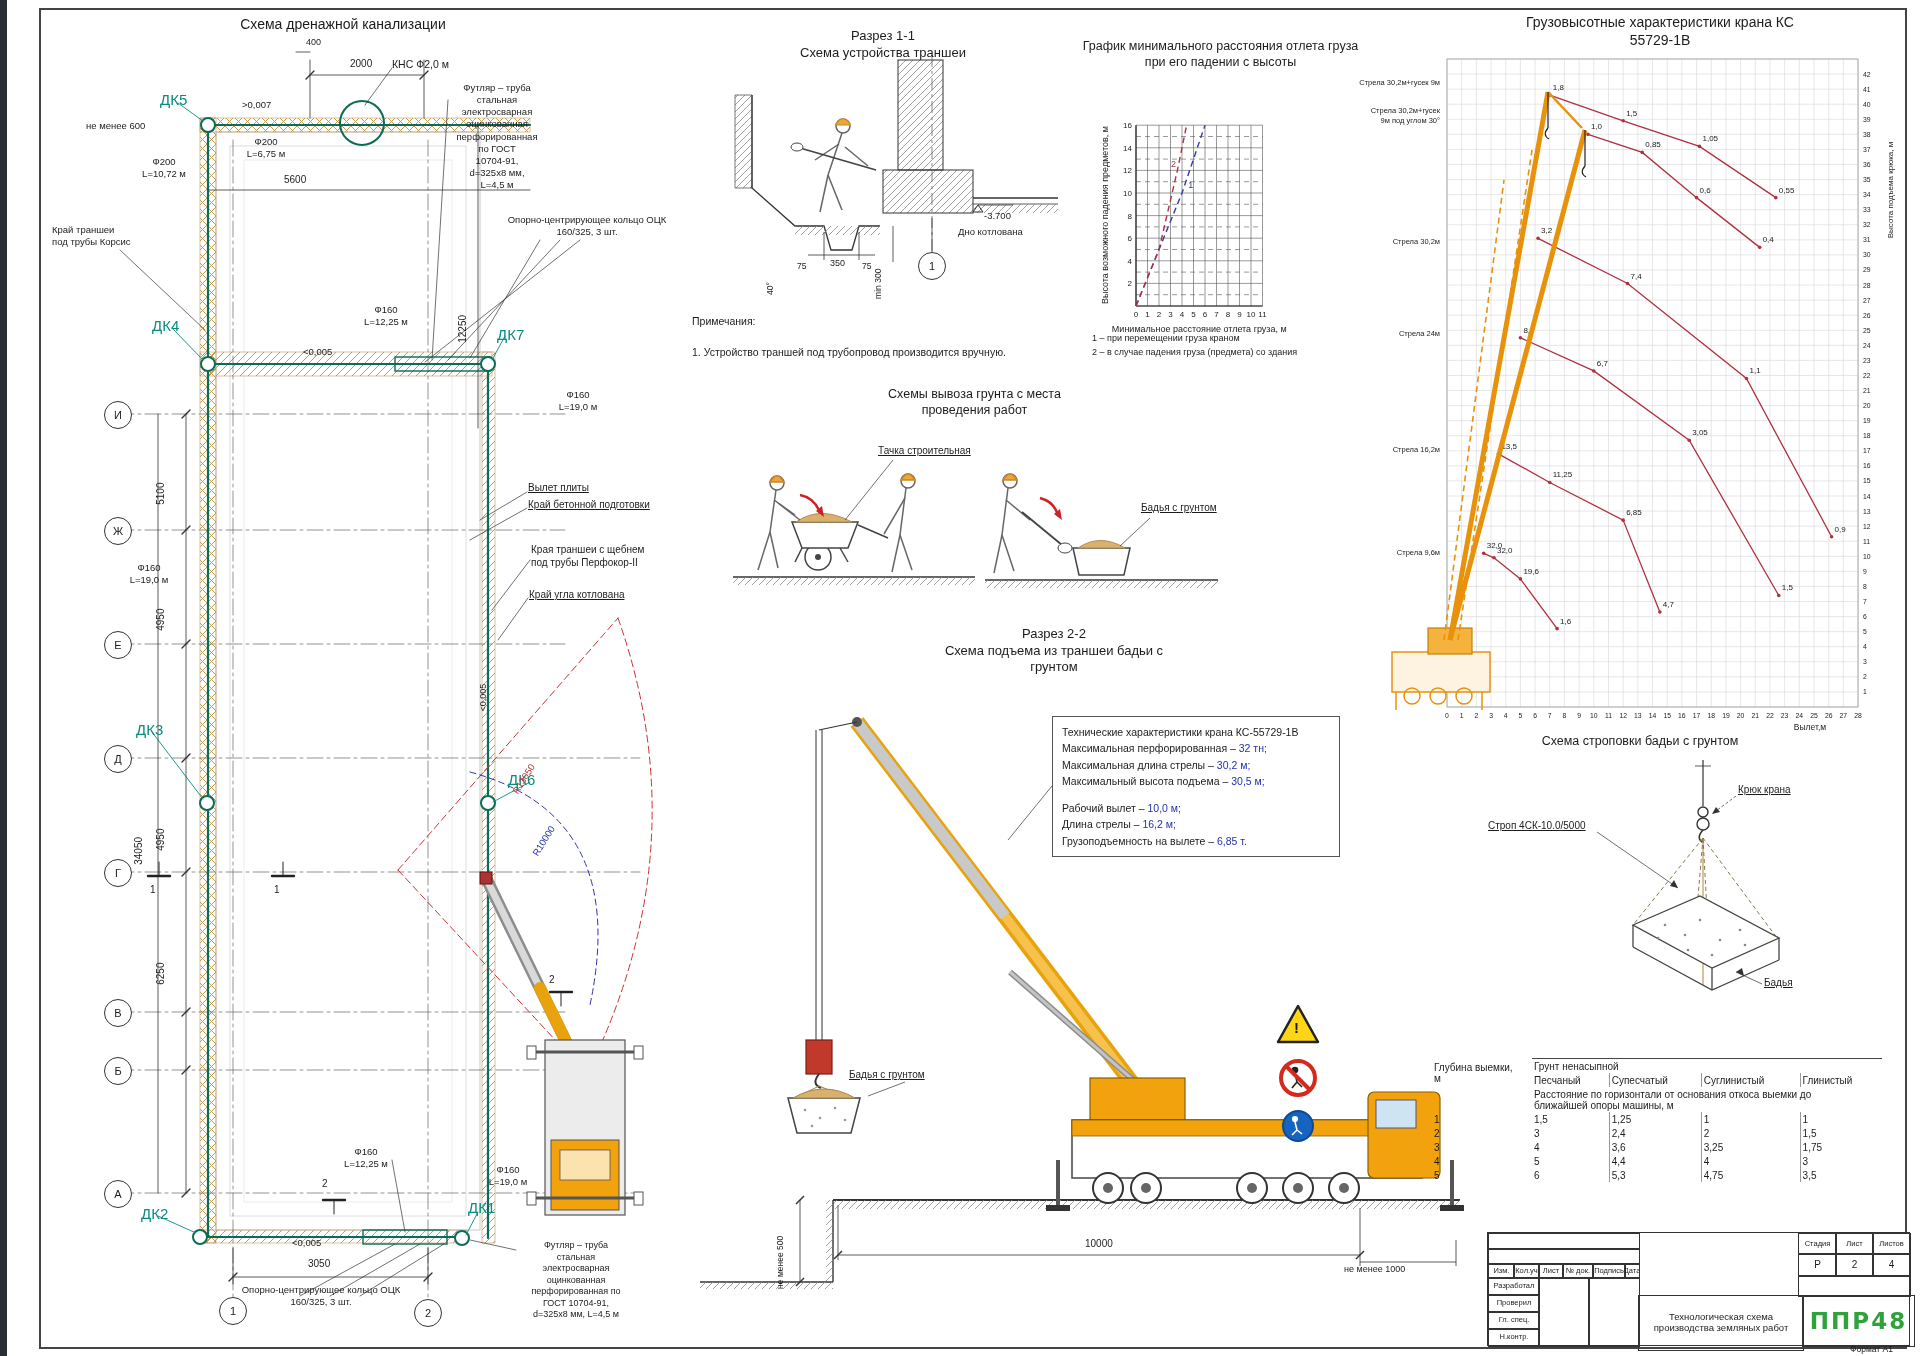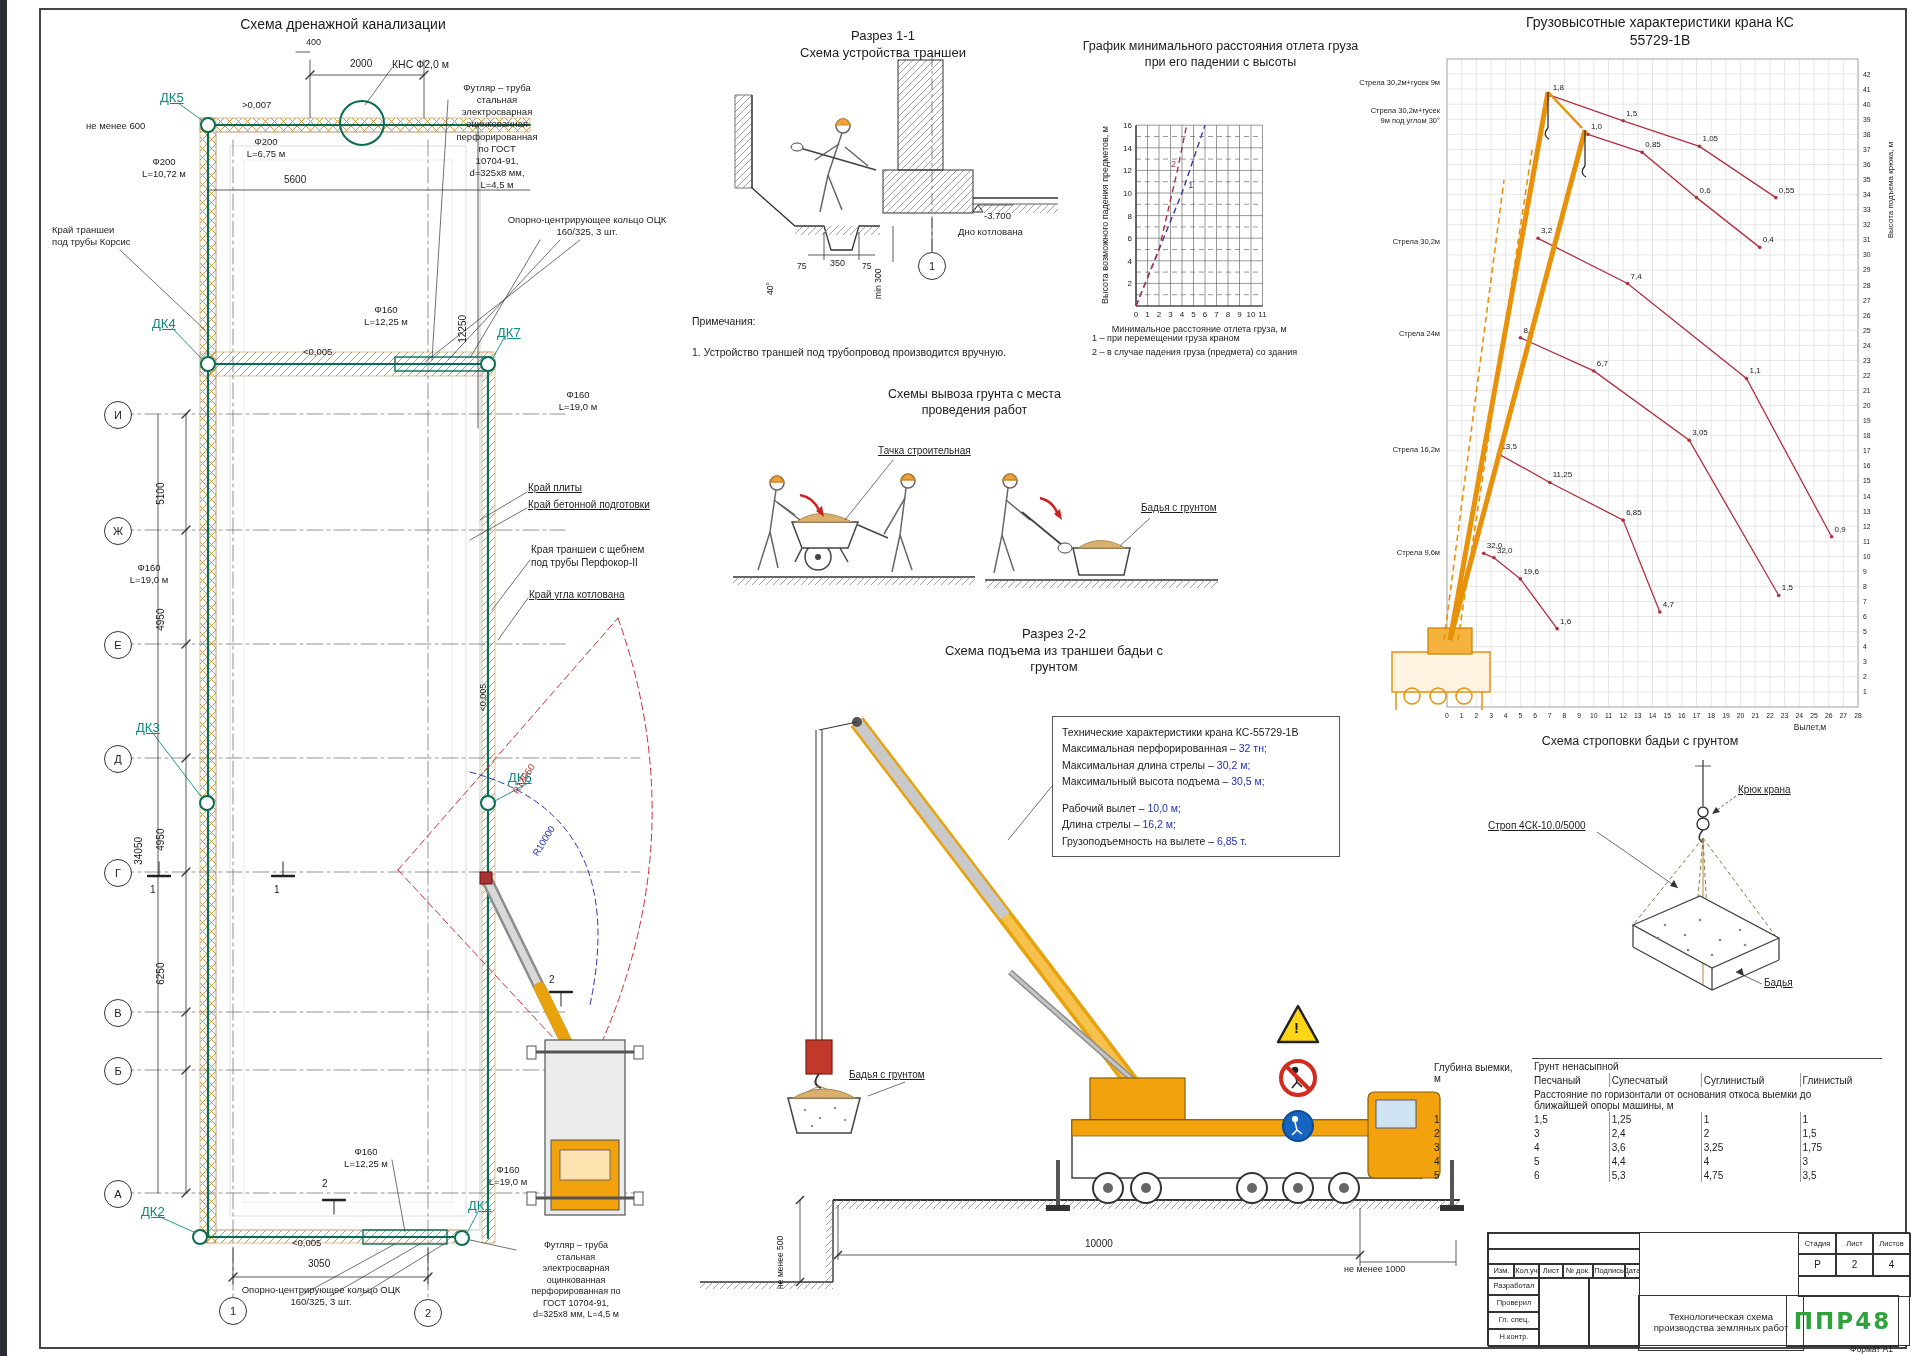--- a/index.html
+++ b/index.html
@@ -2,21 +2,21 @@
 <html><head>
 <meta charset="utf-8">
 <style>
   html,body{margin:0;padding:0;background:#e9e9e9}
   #sheet{position:relative;width:1920px;height:1356px;background:#fff;overflow:hidden;
          font-family:"Liberation Sans",sans-serif;color:#1c1c1c}
   #gfx{position:absolute;left:0;top:0}
   .t{position:absolute;font-size:10px;line-height:1.28;white-space:pre-line;color:#1c1c1c}
   .c{text-align:center}
   .u{text-decoration:underline}
-  .teal{color:#0c8b80;text-decoration:underline;font-size:13px}
+  .teal{color:#0c8b80;font-size:15px}
   .r90{transform:rotate(-90deg);transform-origin:left bottom;white-space:nowrap}
   .ttl{font-size:14px;text-align:center}
   .bub{position:absolute;width:26px;height:26px;border:1.2px solid #333;border-radius:50%;
        display:flex;align-items:center;justify-content:center;font-size:11px;background:#fff}
   .red{color:#bb3333}.blue{color:#2233aa}
   .specs{position:absolute;left:1052px;top:716px;width:268px;border:1px solid #555;background:#fff;
          padding:7px 9px;font-size:10.5px;line-height:1.55}
   .specs .gap{margin-top:11px}
   .dt{position:absolute;left:1432px;top:1058px;width:450px;border-collapse:collapse;
       font-size:10px;color:#1c1c1c}
@@ -732,21 +732,21 @@
 <div class="t c" style="left:498px;top:214px;width:178px;font-size:9.5px">Опорно-центрирующее кольцо ОЦК
 160/325, 3 шт.</div>
 <div class="t r90" style="left:470px;top:330px">12250</div>
 <div class="t teal" style="left:152px;top:316px">ДК4</div>
 <div class="t teal" style="left:497px;top:325px">ДК7</div>
 <div class="t c" style="left:344px;top:304px;width:84px;font-size:9.5px">Ф160
 L=12,25 м</div>
 <div class="t" style="left:303px;top:346px;font-size:9.5px">&lt;0,005</div>
 <div class="t c" style="left:541px;top:389px;width:74px;font-size:9.5px">Ф160
 L=19,0 м</div>
-<div class="t u" style="left:528px;top:482px">Край плиты</div>
+<div class="t u" style="left:528px;top:482px">Вылет плиты</div>
 <div class="t u" style="left:528px;top:499px">Край бетонной подготовки</div>
 <div class="t" style="left:531px;top:544px">Края траншеи с щебнем
 под трубы Перфокор-II</div>
 <div class="t u" style="left:529px;top:589px">Край угла котлована</div>
 <div class="t c" style="left:112px;top:562px;width:74px;font-size:9.5px">Ф160
 L=19,0 м</div>
 <div class="t r90" style="left:168px;top:492px">5100</div>
 <div class="t r90" style="left:168px;top:618px">4950</div>
 <div class="t r90" style="left:168px;top:838px">4950</div>
 <div class="t r90" style="left:146px;top:852px">34050</div>
@@ -911,17 +911,17 @@
   <div class="cell" style="left:50px;top:44px;width:50px;height:68px"></div>
   <div class="cell" style="left:100px;top:44px;width:50px;height:68px"></div>
   <div class="cell" style="left:310px;top:0;width:37px;height:20px">Стадия</div>
   <div class="cell" style="left:347px;top:0;width:37px;height:20px">Лист</div>
   <div class="cell" style="left:384px;top:0;width:37px;height:20px">Листов</div>
   <div class="cell" style="left:310px;top:20px;width:37px;height:22px;font-size:10px">Р</div>
   <div class="cell" style="left:347px;top:20px;width:37px;height:22px;font-size:10px">2</div>
   <div class="cell" style="left:384px;top:20px;width:37px;height:22px;font-size:10px">4</div>
   <div class="cell" style="left:310px;top:42px;width:111px;height:20px"></div>
   <div class="cell" style="left:150px;top:62px;width:160px;height:50px;font-size:9.5px;padding:2px">Технологическая схема производства земляных работ</div>
-  <div class="cell logo" style="left:298px;top:62px;width:111px;height:50px">ППР48</div>
+  <div class="cell logo" style="left:314px;top:62px;width:111px;height:50px">ППР48</div>
 </div>
 <div class="t" style="left:1850px;top:1344px;font-size:8.5px">Формат А1</div>
 
 </div>
 
 </body></html>

